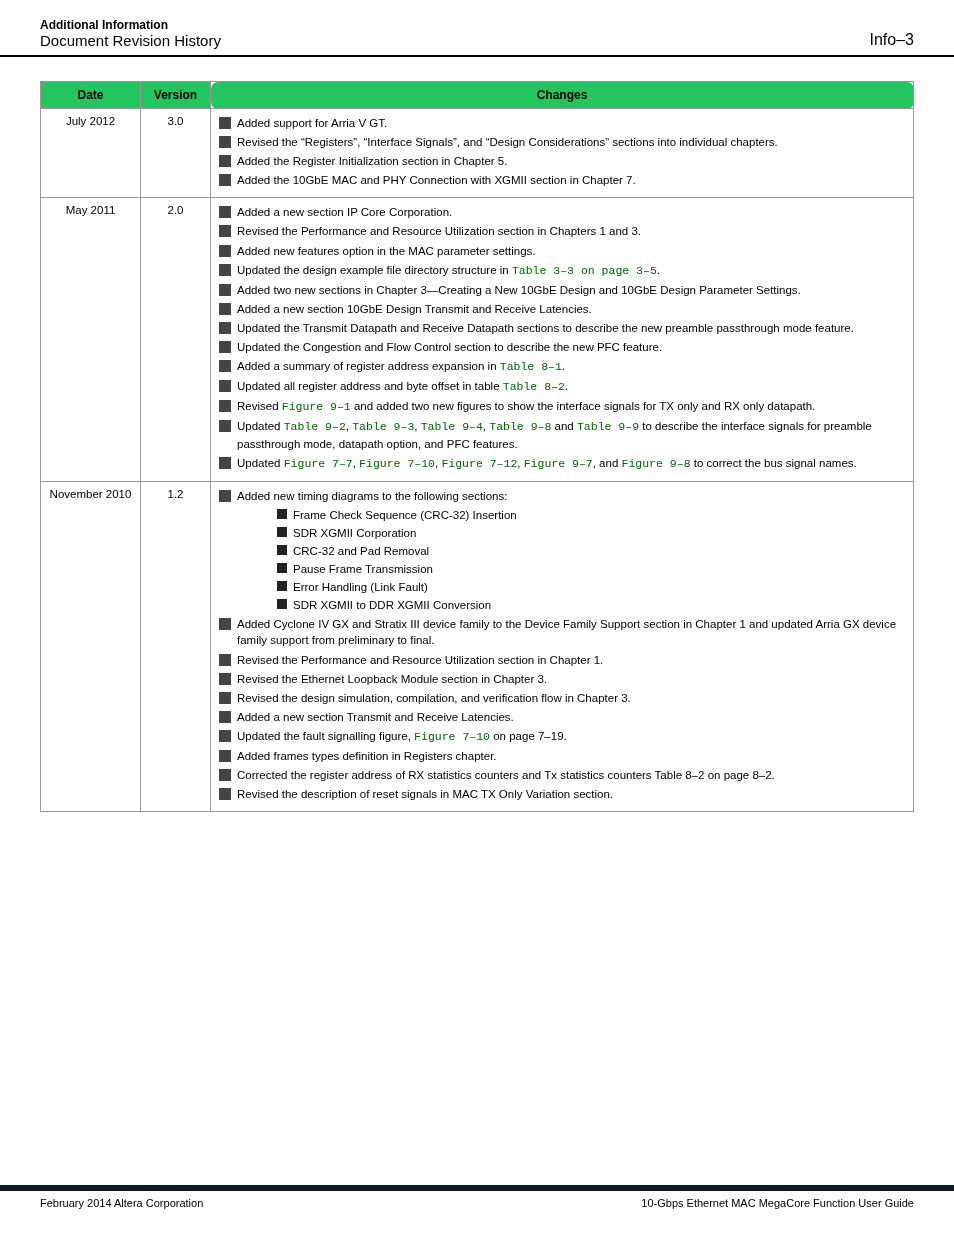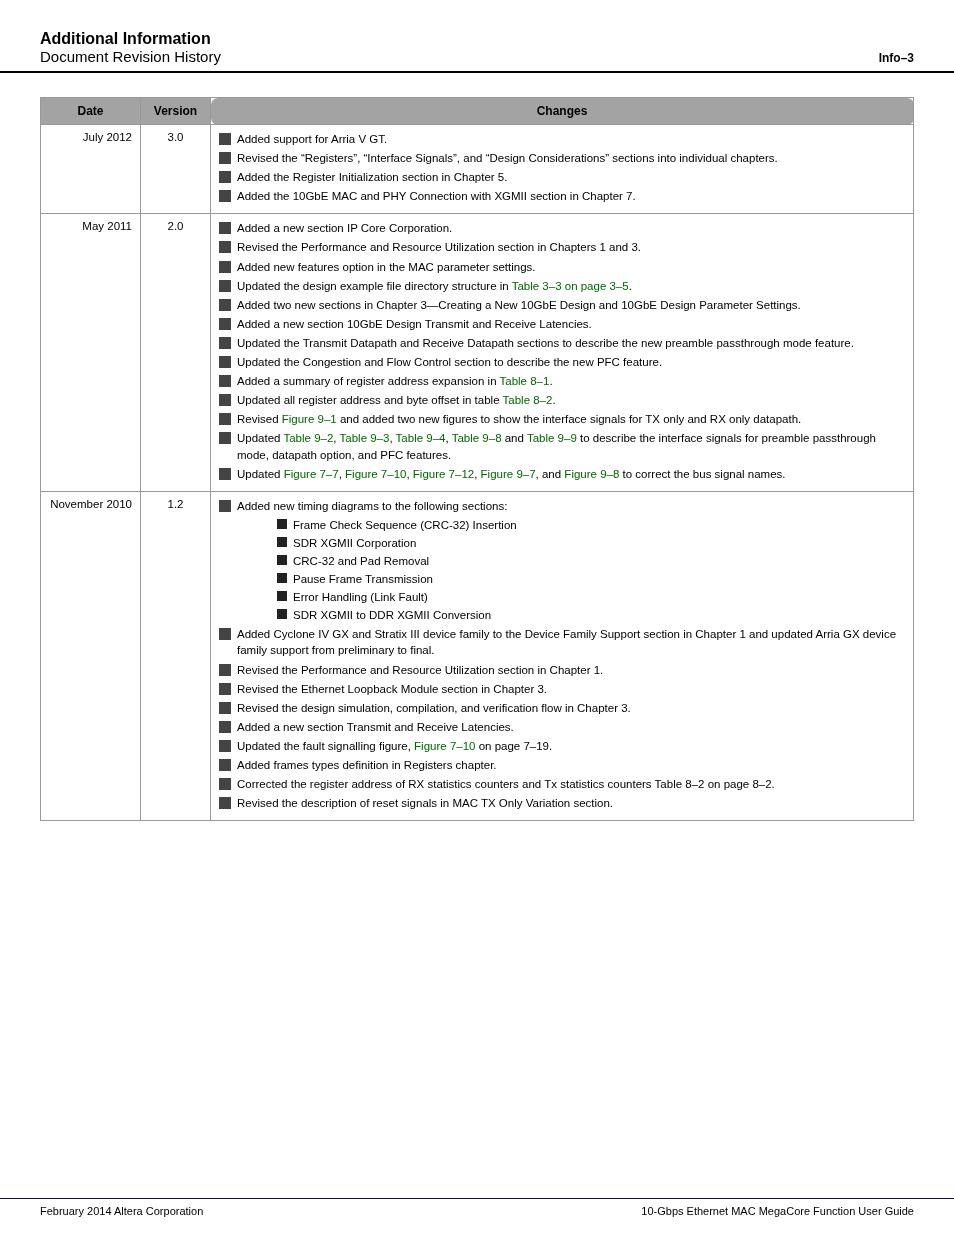--- a/index.html
+++ b/index.html
@@ -27,62 +27,61 @@
       align-items: flex-end;
       padding: 18px 40px 6px 40px;
       border-bottom: 2px solid #000;
     }
     .header-left {
       display: flex;
       flex-direction: column;
     }
     .header-title {
       font-weight: bold;
-      font-size: 16px;
-      margin-top: 12px;
+      font-size: 12px;
     }
     .header-subtitle {
       font-size: 15px;
     }
     .header-right {
-      font-weight: bold;
-      font-size: 12px;
+      font-weight: normal;
+      font-size: 16px;
     }
 
     
     .main-content {
       padding: 24px 40px 60px 40px;
     }
 
     
     table.revision-table {
       width: 100%;
       border-collapse: collapse;
       border: 1px solid #999;
     }
     table.revision-table th {
-      background: #a3a3a3;
+      background: #22c55e;
       font-weight: bold;
       font-size: 12px;
       padding: 6px 10px;
       border: 1px solid #999;
       text-align: center;
     }
     table.revision-table th.changes-header {
       text-align: center;
       border-radius: 7px;
     }
     table.revision-table td {
       border: 1px solid #999;
       padding: 6px 8px;
       vertical-align: top;
       font-size: 11.5px;
     }
     td.date-cell {
-      text-align: right;
+      text-align: center;
       white-space: nowrap;
       width: 100px;
       vertical-align: middle;
       margin-left: 6px;
     }
     td.version-cell {
       text-align: center;
       width: 70px;
       vertical-align: middle;
     }
@@ -132,33 +131,34 @@
       min-width: 10px;
       background: #222;
       margin-right: 6px;
       margin-top: 2px;
       flex-shrink: 0;
     }
 
     a.green-link {
       color: #006600;
       text-decoration: none;
+      font-family: Liberation Mono, monospace;
     }
 
     
     .page-footer {
       position: absolute;
       bottom: 18px;
       left: 0;
       right: 0;
       display: flex;
       justify-content: space-between;
-      padding: 0 40px;
+      padding: 8px 40px;
       font-size: 11px;
-      border-top: 1px solid #0f172a;
+      border-top: 6px solid #0f172a;
       padding-top: 6px;
     }
   </style>
 </head>
 <body>
 
 <div class="page-wrapper">
 
   <div class="page-header">
     <div class="header-left">

